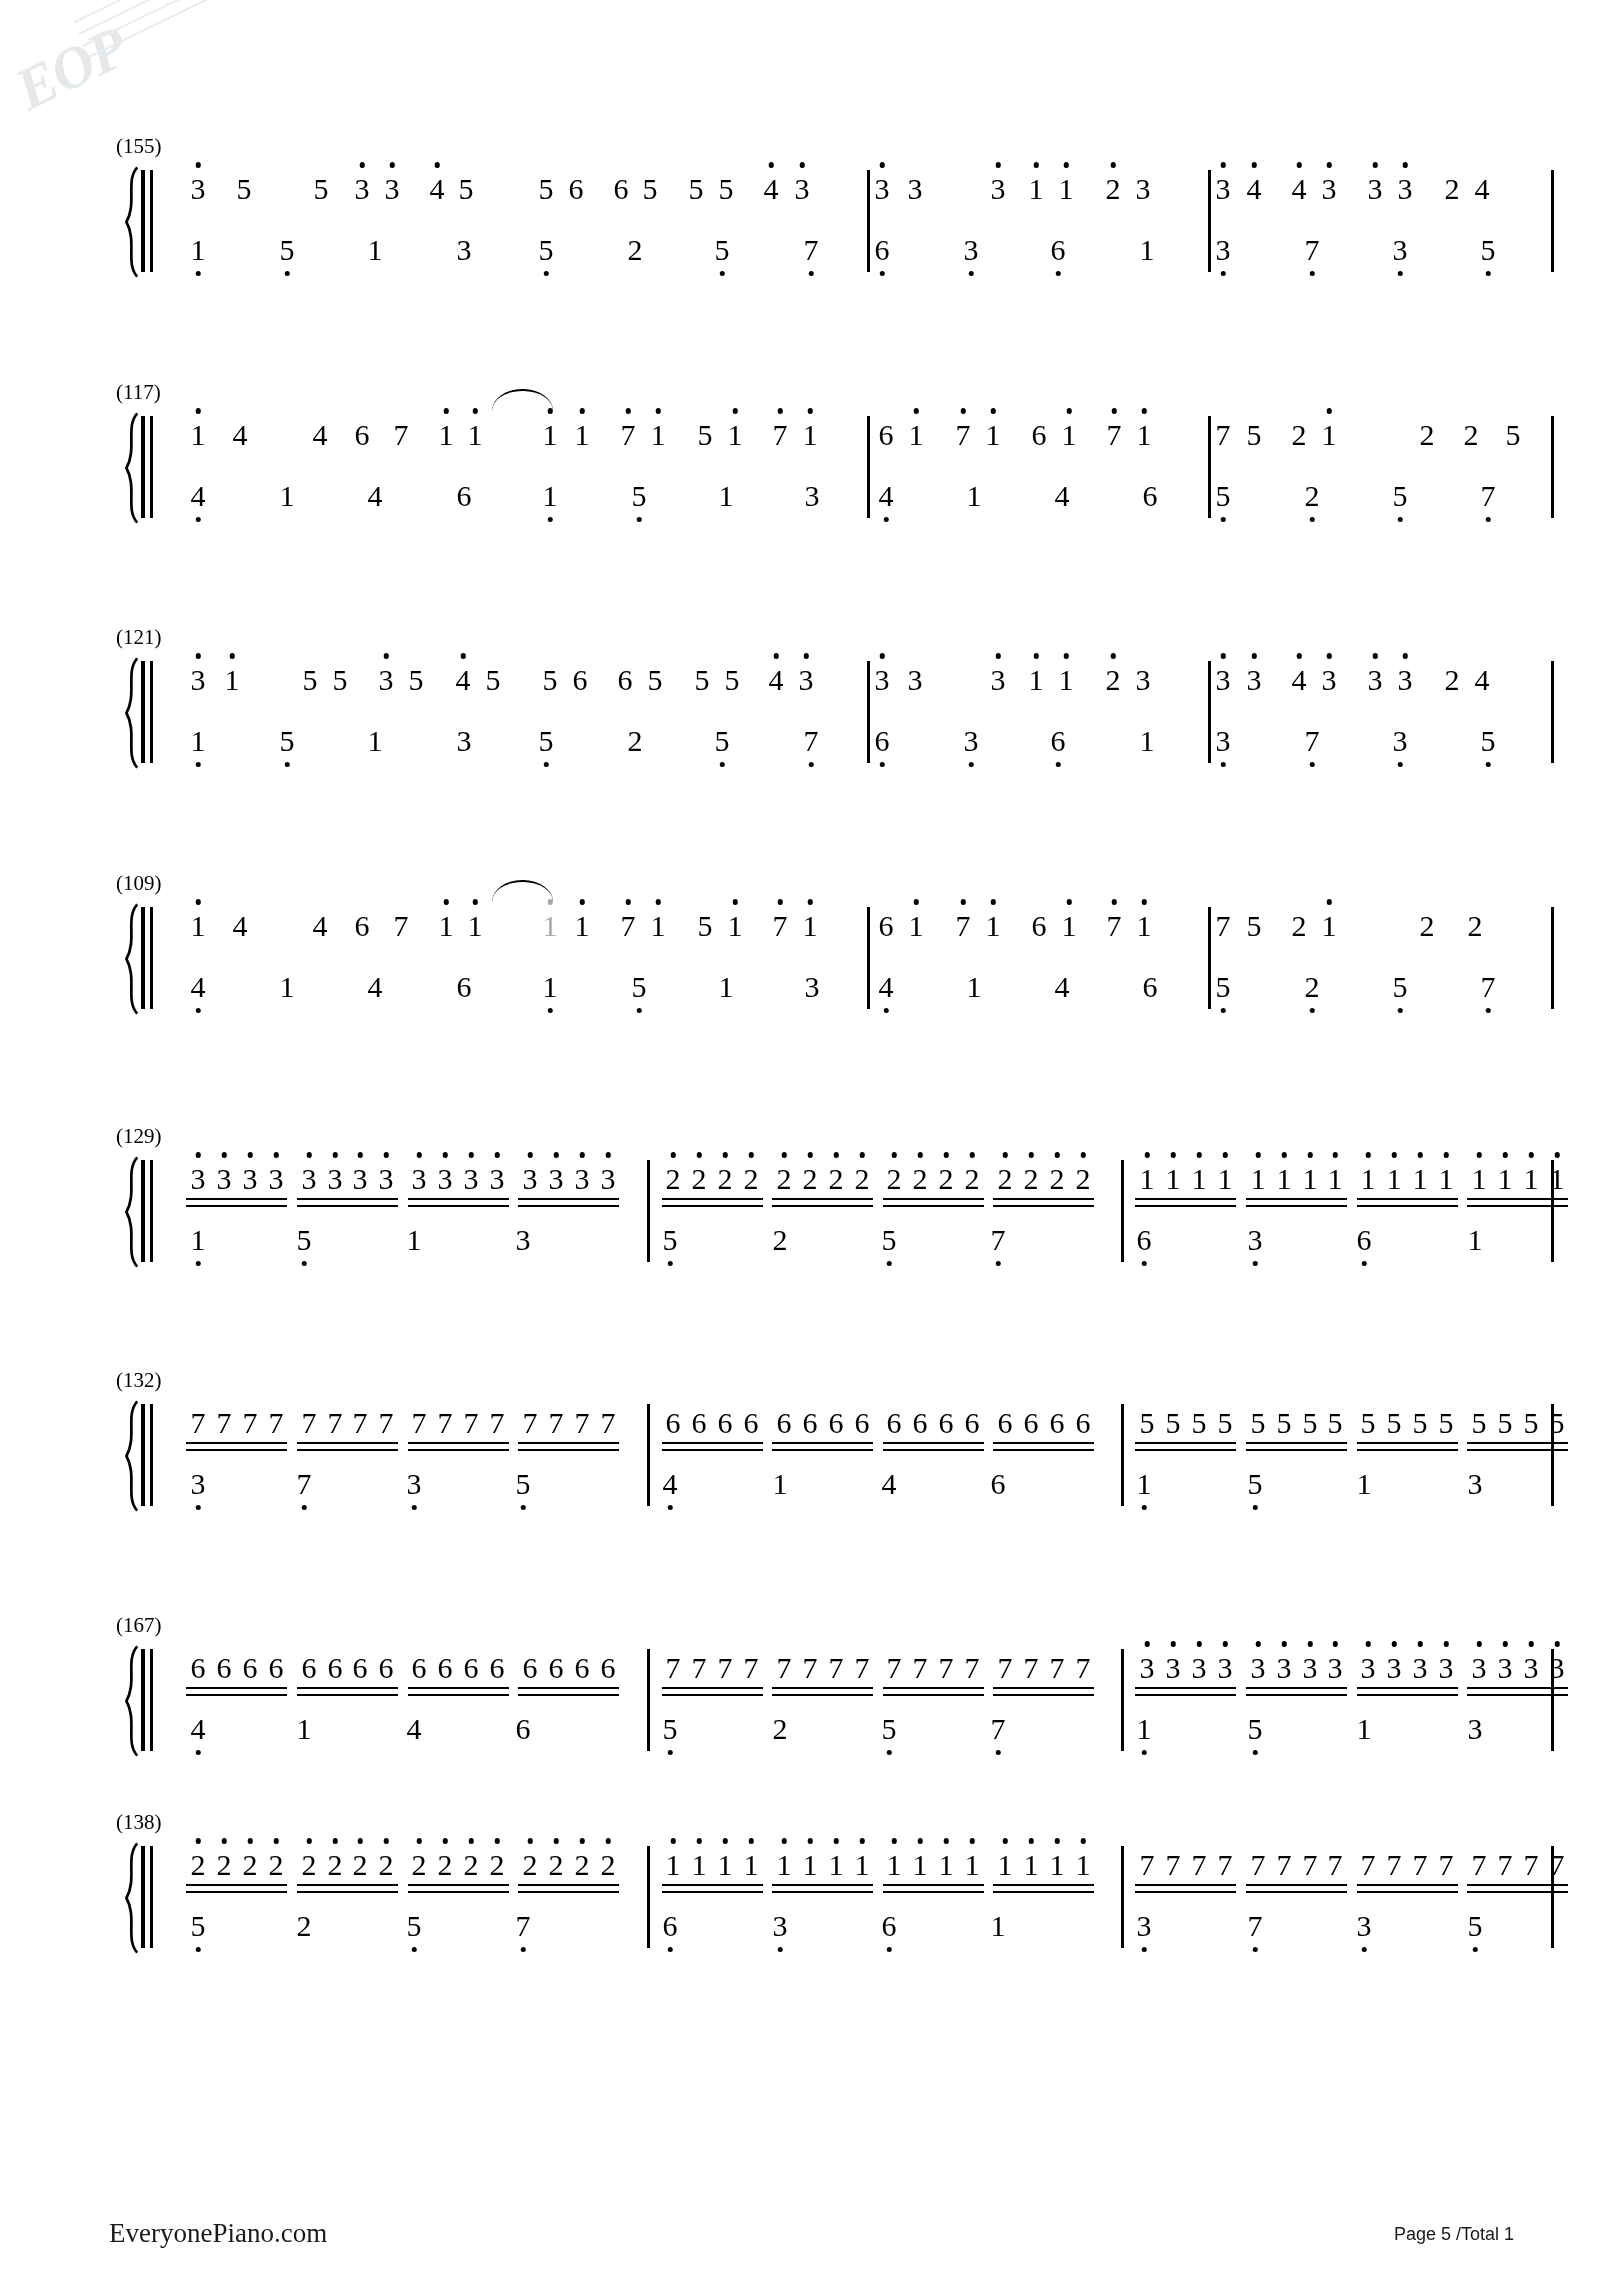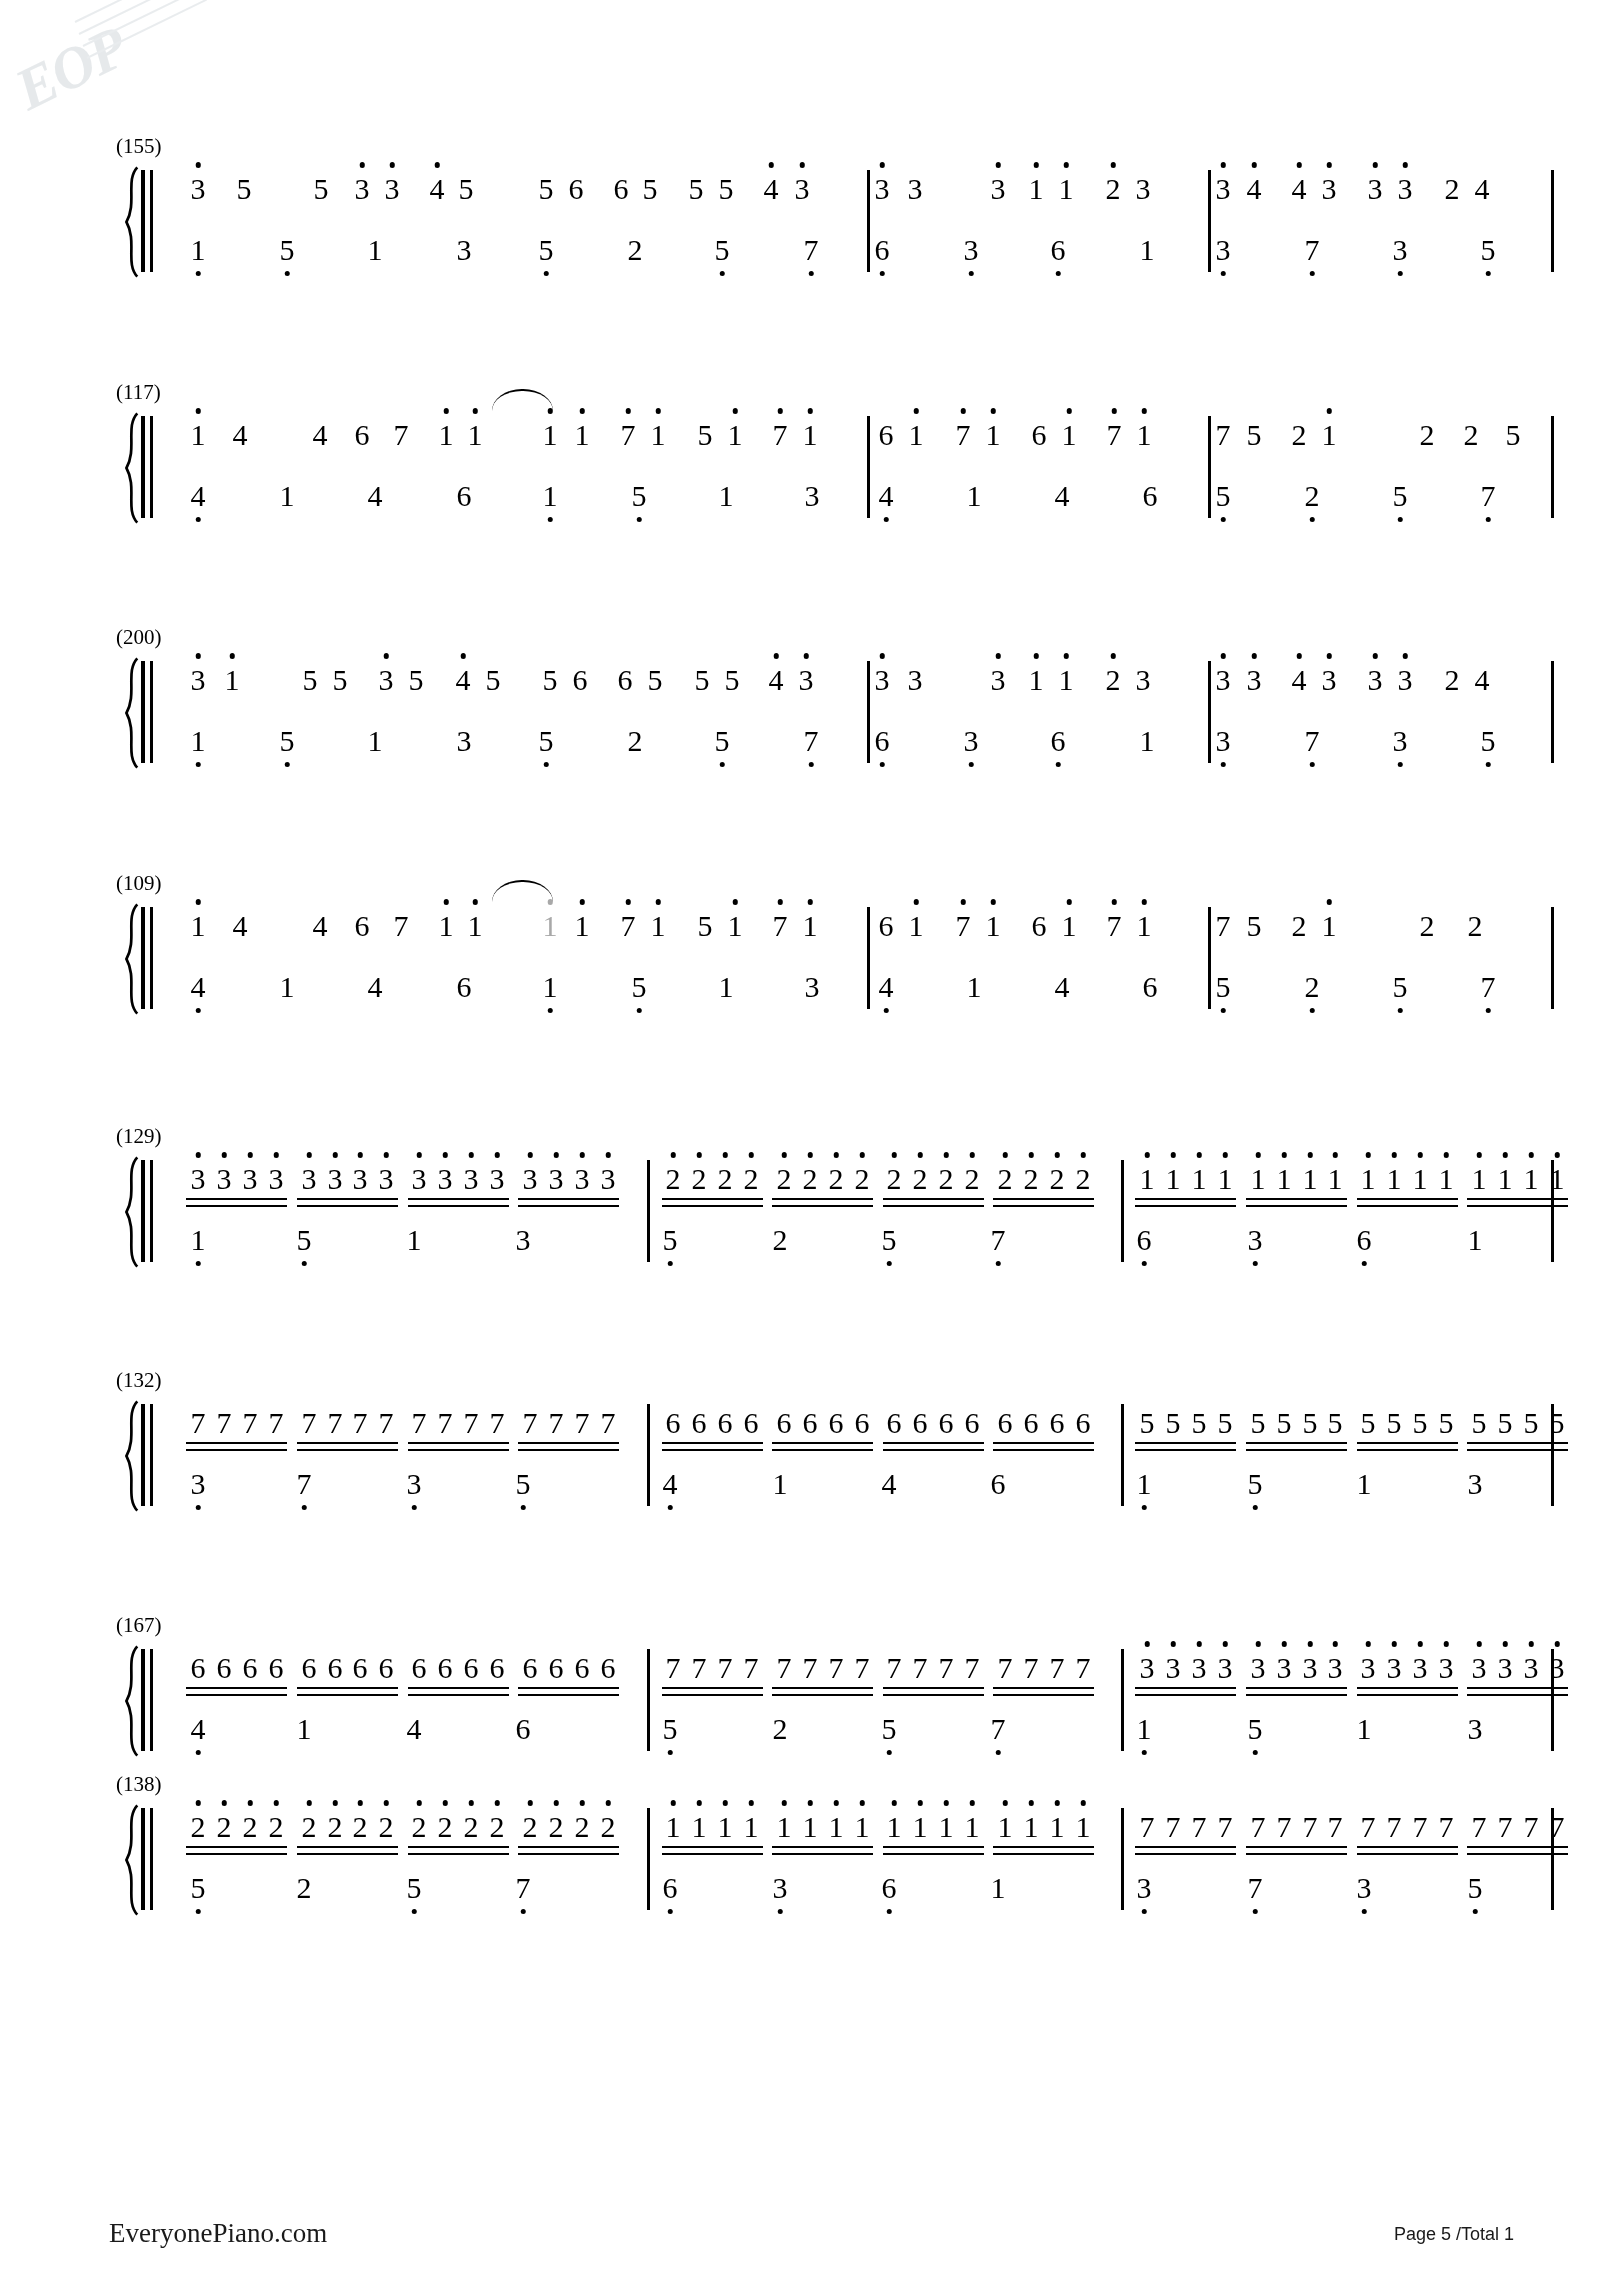--- a/index.html
+++ b/index.html
@@ -279,21 +279,21 @@
           <div class="note" style="left: 817px;">1</div>
           <div class="note" style="left: 905px;">4</div>
           <div class="note" style="left: 993px;">6</div>
           <div class="note" style="left: 1066px;">5<span class="dot-dn"></span></div>
           <div class="note" style="left: 1155px;">2<span class="dot-dn"></span></div>
           <div class="note" style="left: 1243px;">5<span class="dot-dn"></span></div>
           <div class="note" style="left: 1331px;">7<span class="dot-dn"></span></div>
         </div>
       </div>
       <div class="system" style="top: 655px; height: 116px;">
-        <div class="measure-no">(200)</div>
+        <div class="measure-no">(121)</div>
         <div class="brace">
           <svg width="27" height="116" viewBox="0 0 40 170">
             <path d="M30 4 C12 24, 30 56, 14 85 C30 114, 12 146, 30 166" fill="none" stroke="#000" stroke-width="4"></path>
           </svg>
         </div>
         <div class="barline" style="left: 24.6px; top: 5.5px; height: 102px; width: 4.1px;"></div>
         <div class="barline thin" style="left: 34px; top: 5.5px; height: 102px;"></div>
         <div class="barline thin" style="left: 751px; top: 5.5px; height: 102px;"></div>
         <div class="barline thin" style="left: 1092px; top: 5.5px; height: 102px;"></div>
         <div class="barline thin" style="left: 1435px; top: 5.5px; height: 102px;"></div>
@@ -708,21 +708,21 @@
           <div class="note" style="left: 513px;">5<span class="dot-dn"></span></div>
           <div class="note" style="left: 623px;">2</div>
           <div class="note" style="left: 732px;">5<span class="dot-dn"></span></div>
           <div class="note" style="left: 841px;">7<span class="dot-dn"></span></div>
           <div class="note" style="left: 987px;">1<span class="dot-dn"></span></div>
           <div class="note" style="left: 1098px;">5<span class="dot-dn"></span></div>
           <div class="note" style="left: 1207px;">1</div>
           <div class="note" style="left: 1318px;">3</div>
         </div>
       </div>
-      <div class="system" style="top: 1802px; height: 116px; text-decoration: underline;">
+      <div class="system" style="top: 1840px; height: 116px; text-decoration: underline;">
         <div class="measure-no">(138)</div>
         <div class="brace">
           <svg width="27" height="116" viewBox="0 0 40 170">
             <path d="M30 4 C12 24, 30 56, 14 85 C30 114, 12 146, 30 166" fill="none" stroke="#000" stroke-width="4"></path>
           </svg>
         </div>
         <div class="barline" style="left: 24.6px; top: 5.5px; height: 102px; width: 4.1px;"></div>
         <div class="barline thin" style="left: 34px; top: 5.5px; height: 102px;"></div>
         <div class="barline thin" style="left: 531px; top: 5.5px; height: 102px;"></div>
         <div class="barline thin" style="left: 1005px; top: 5.5px; height: 102px;"></div>

